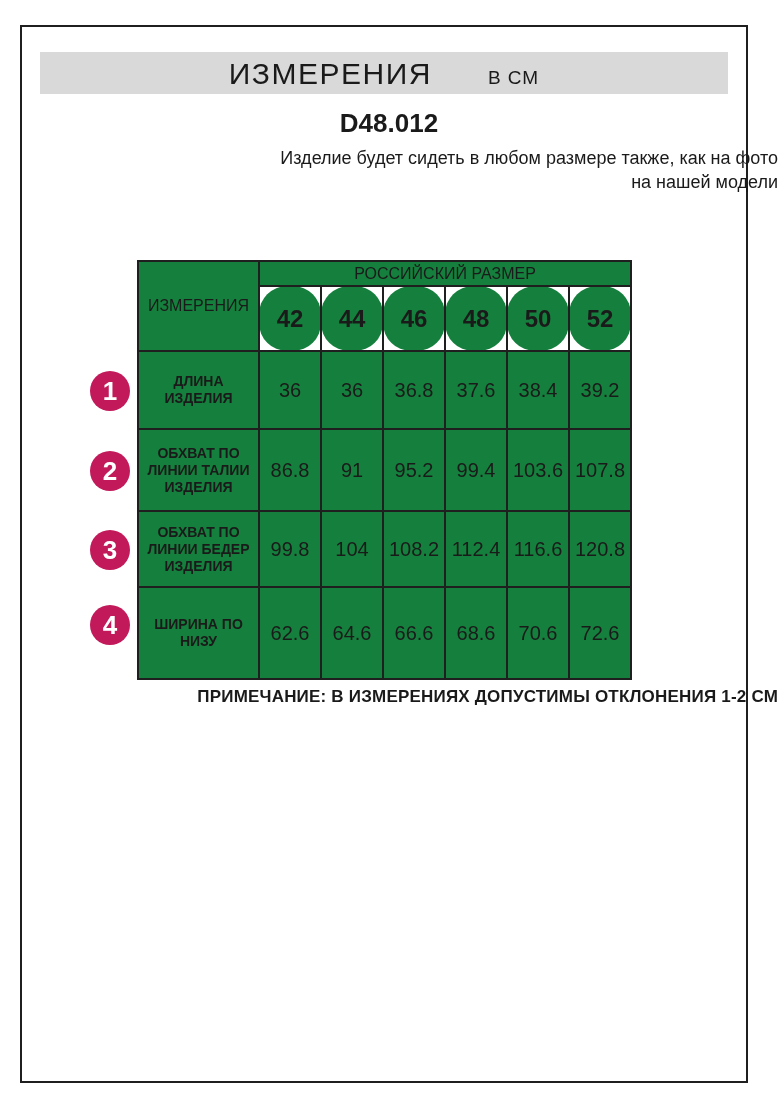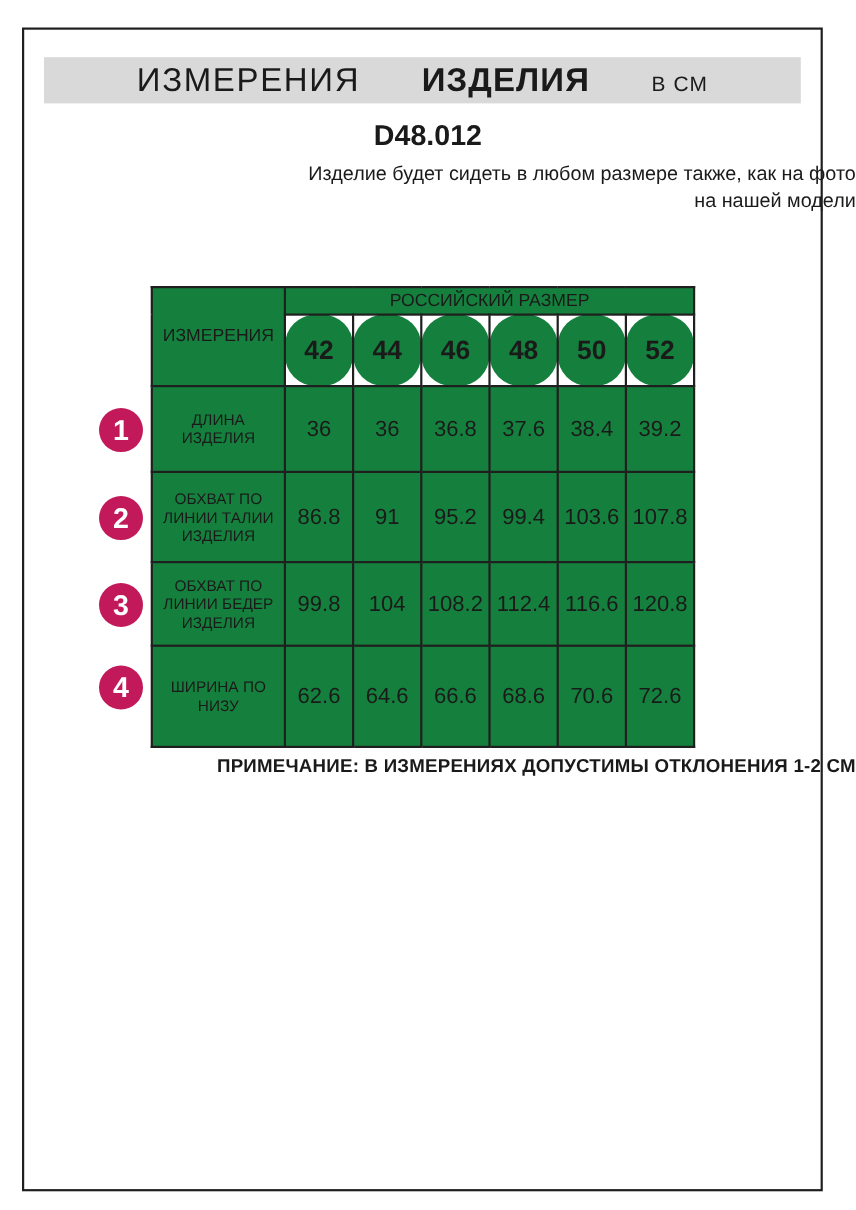--- a/index.html
+++ b/index.html
@@ -86,21 +86,21 @@
     font-weight: 400;
   }
   .size-num-row th {
     height: 65px;
     font-size: 24px;
     font-weight: 700;
     border-radius: 28px;
   }
   .size-table tbody th {
     font-size: 14px;
-    font-weight: 400;
+    font-weight: 700;
     line-height: 17px;
     padding: 0 2px;
     margin-top: 46px;
   }
   .size-table tbody td {
     font-size: 20px;
     font-weight: 400;
   }
   .size-table tbody tr:nth-child(1) { height: 78px; }
   .size-table tbody tr:nth-child(2) { height: 82px; }
@@ -133,21 +133,20 @@
     letter-spacing: 0.2px;
   }
 </style>
 </head>
 <body>
 
 <div class="page-frame"></div>
 
 <div class="header-banner">
   <span class="banner-title-regular">ИЗМЕРЕНИЯ</span>
-  <span class="banner-title-bold">ИЗДЕЛИЯ</span>
   <span class="banner-unit">В СМ</span>
 </div>
 
 <div class="product-code">D48.012</div>
 
 <div class="description">
   <div>Изделие будет сидеть в любом размере также, как на фото</div>
   <div>на нашей модели</div>
 </div>
 

